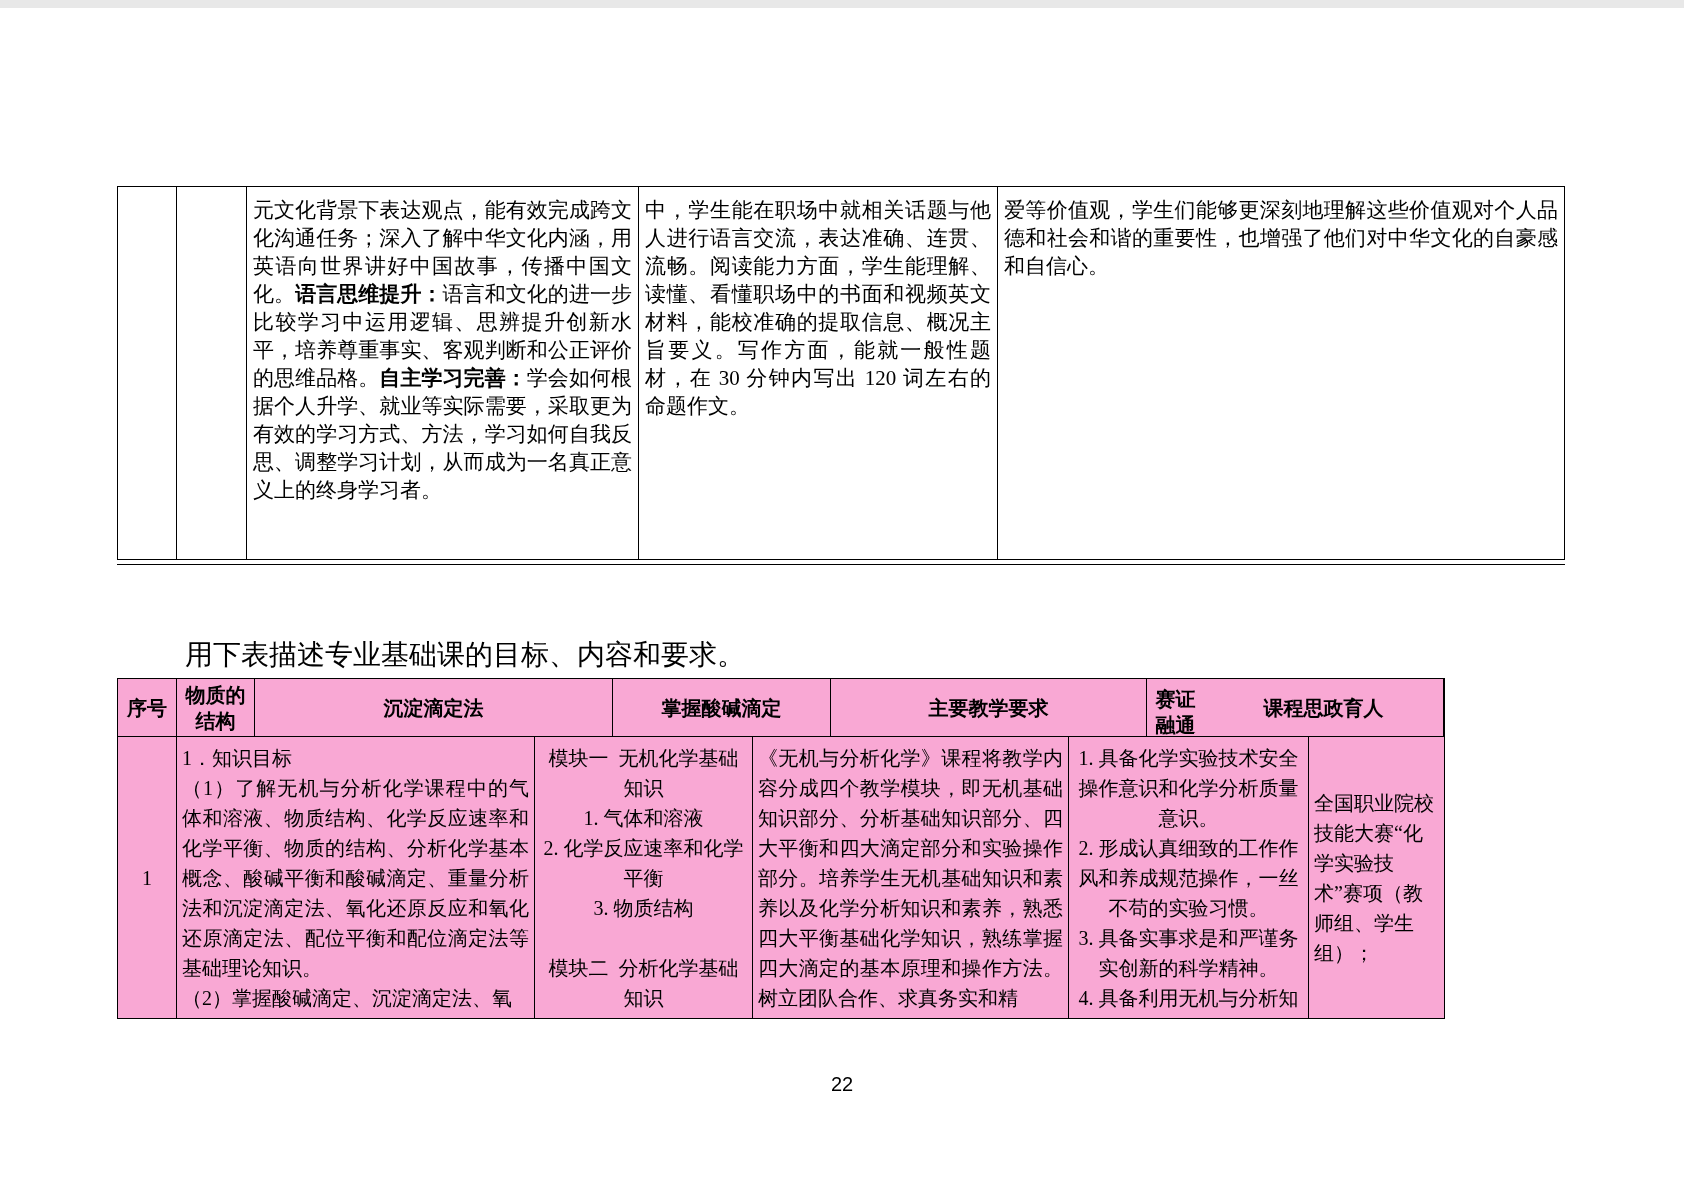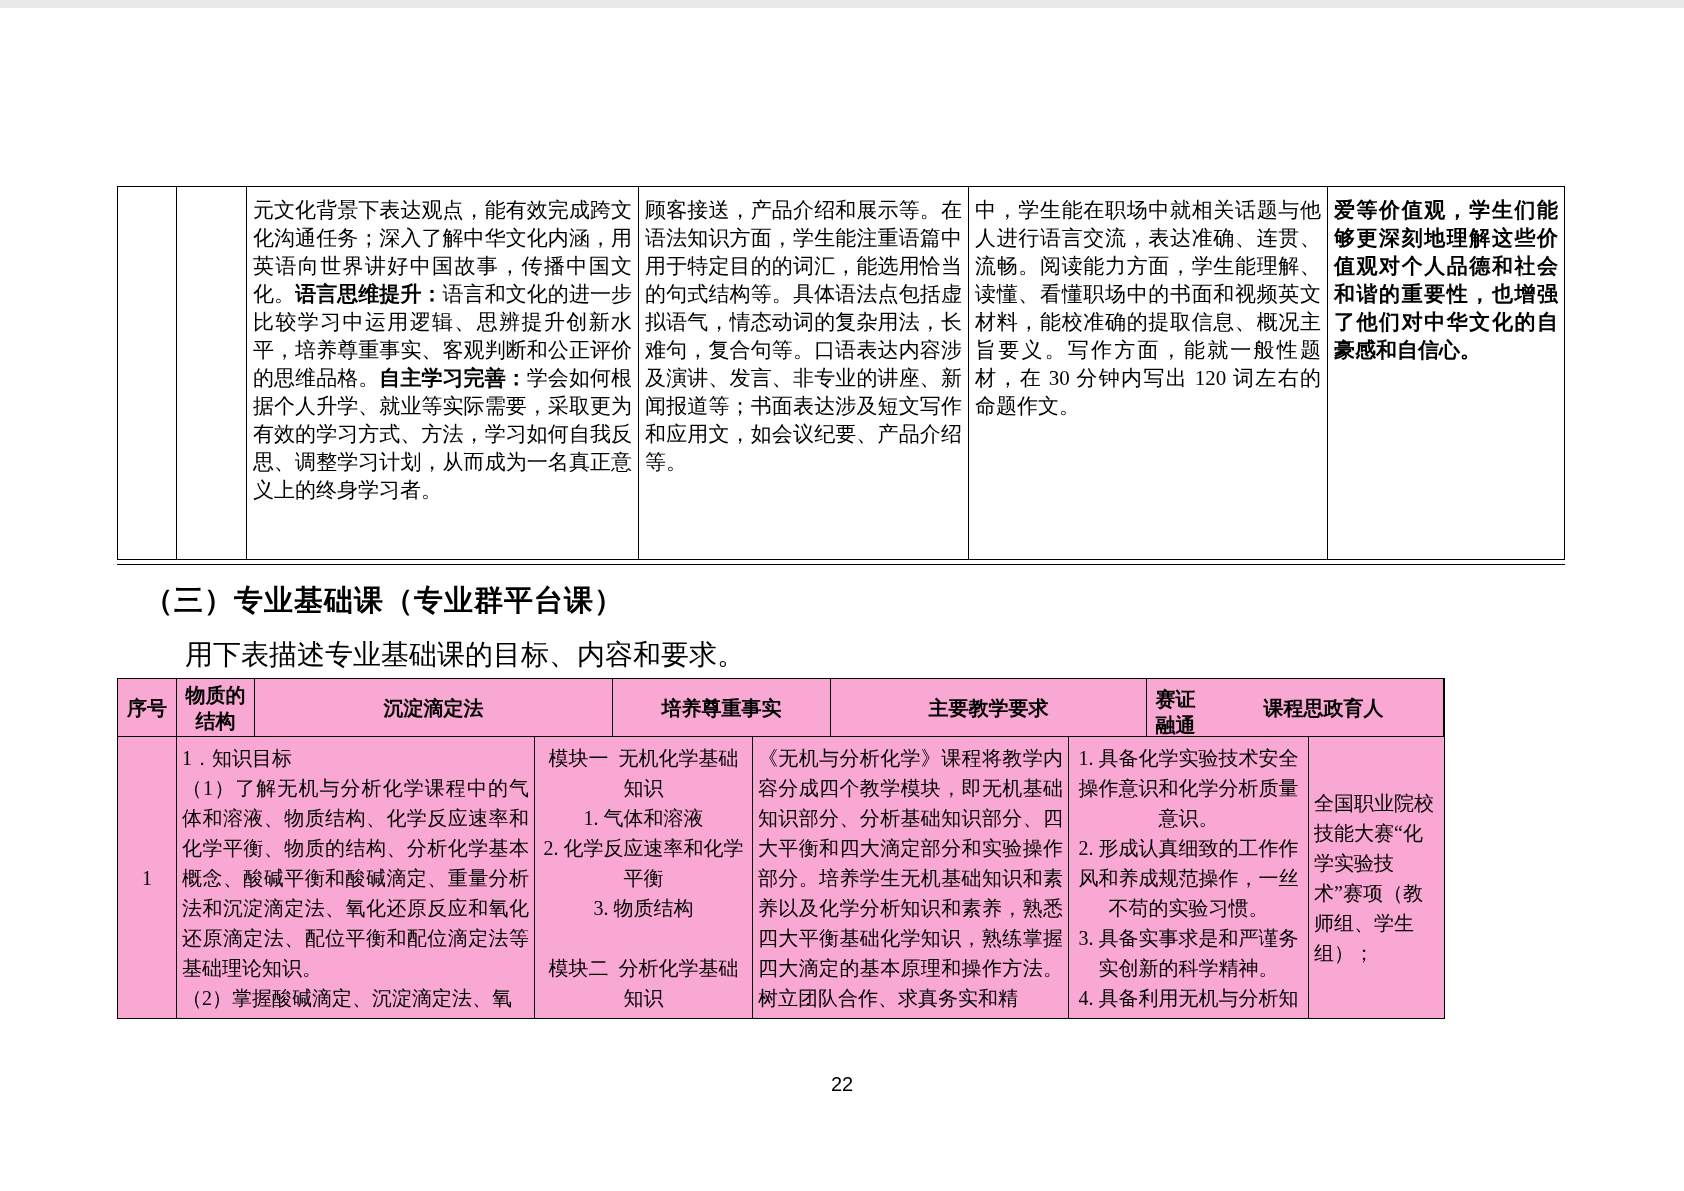--- a/index.html
+++ b/index.html
@@ -16,21 +16,21 @@
   }
   .t1 .cell {
     border-right:1.5px solid #000; height:100%; overflow:hidden;
     font-size:21px; line-height:28px; text-align:justify; padding:9px 6px;
   }
   .t1 .c-seq   { width:59px;  flex:none; }
   .t1 .c-name  { width:70px;  flex:none; }
   .t1 .c-obj   { width:392px; flex:none; }
   .t1 .c-cont  { width:330px; flex:none; }
   .t1 .c-req   { width:359px; flex:none; }
-  .t1 .c-ideo  { flex:1; border-right:none;font-weight:bold; }
+  .t1 .c-ideo  { flex:1; border-right:none; }
   .run-bold { font-weight:bold; font-family:"Liberation Sans","DejaVu Sans",sans-serif; }
   .t1-extra-line {
     position:absolute; left:117px; top:556px; width:1448px; height:0;
     border-top:1.5px solid #000;
   }
   
   .sec-heading {
     position:absolute; left:144px; top:574px; font-size:29px; line-height:36px;
     font-weight:bold; font-family:"Liberation Sans","DejaVu Sans",sans-serif;
     letter-spacing:1px;
@@ -77,35 +77,33 @@
 </style>
 </head>
 <body>
 
 <div class="page">
 
   <div class="t1">
     <div class="cell c-seq"></div>
     <div class="cell c-name"></div>
     <div class="cell c-obj"><span>元文化背景下表达观点，能有效完成跨文化沟通任务；深入了解中华文化内涵，用英语向世界讲好中国故事，传播中国文化。</span><span class="run-bold">语言思维提升：</span><span>语言和文化的进一步比较学习中运用逻辑、思辨提升创新水平，培养尊重事实、客观判断和公正评价的思维品格。</span><span class="run-bold">自主学习完善：</span><span>学会如何根据个人升学、就业等实际需要，采取更为有效的学习方式、方法，学习如何自我反思、调整学习计划，从而成为一名真正意义上的终身学习者。</span></div>
-    <div class="cell c-cont">顾客接送，产品介绍和展示等。在语法知识方面，学生能注重语篇中用于特定目的的词汇，能选用恰当的句式结构等。具体语法点包括虚拟语气，情态动词的复杂用法，长难句，复合句等。口语表达内容涉及演讲、发言、非专业的讲座、新闻报道等；书面表达涉及短文写作和应用文，如会议纪要、产品介绍等。</div>
     <div class="cell c-req">中，学生能在职场中就相关话题与他人进行语言交流，表达准确、连贯、流畅。阅读能力方面，学生能理解、读懂、看懂职场中的书面和视频英文材料，能校准确的提取信息、概况主旨要义。写作方面，能就一般性题材，在 30 分钟内写出 120 词左右的命题作文。</div>
     <div class="cell c-ideo">爱等价值观，学生们能够更深刻地理解这些价值观对个人品德和社会和谐的重要性，也增强了他们对中华文化的自豪感和自信心。</div>
   </div>
   <div class="t1-extra-line"></div>
 
-  <div class="sec-heading">（三）专业基础课（专业群平台课）</div>
   <div class="sec-intro">用下表描述专业基础课的目标、内容和要求。</div>
 
   <div class="t2">
     <div class="hrow">
       <div class="cell hcell c-seq">序号</div>
       <div class="cell hcell c-name">物质的结构</div>
       <div class="cell hcell c-obj">沉淀滴定法</div>
-      <div class="cell hcell c-cont">培养尊重事实</div>
+      <div class="cell hcell c-cont">掌握酸碱滴定</div>
       <div class="cell hcell c-req">主要教学要求</div>
       <div class="cell hcell c-comp top-align">赛证融通</div>
       <div class="cell hcell c-ideo">课程思政育人</div>
     </div>
     <div class="brow">
       <div class="cell bcell c-seq center-mid">1</div>
       <div class="cell bcell c-obj">1．知识目标
 （1）了解无机与分析化学课程中的气体和溶液、物质结构、化学反应速率和化学平衡、物质的结构、分析化学基本概念、酸碱平衡和酸碱滴定、重量分析法和沉淀滴定法、氧化还原反应和氧化还原滴定法、配位平衡和配位滴定法等基础理论知识。
 （2）掌握酸碱滴定、沉淀滴定法、氧</div>
       <div class="cell bcell c-cont left">模块一  无机化学基础知识

